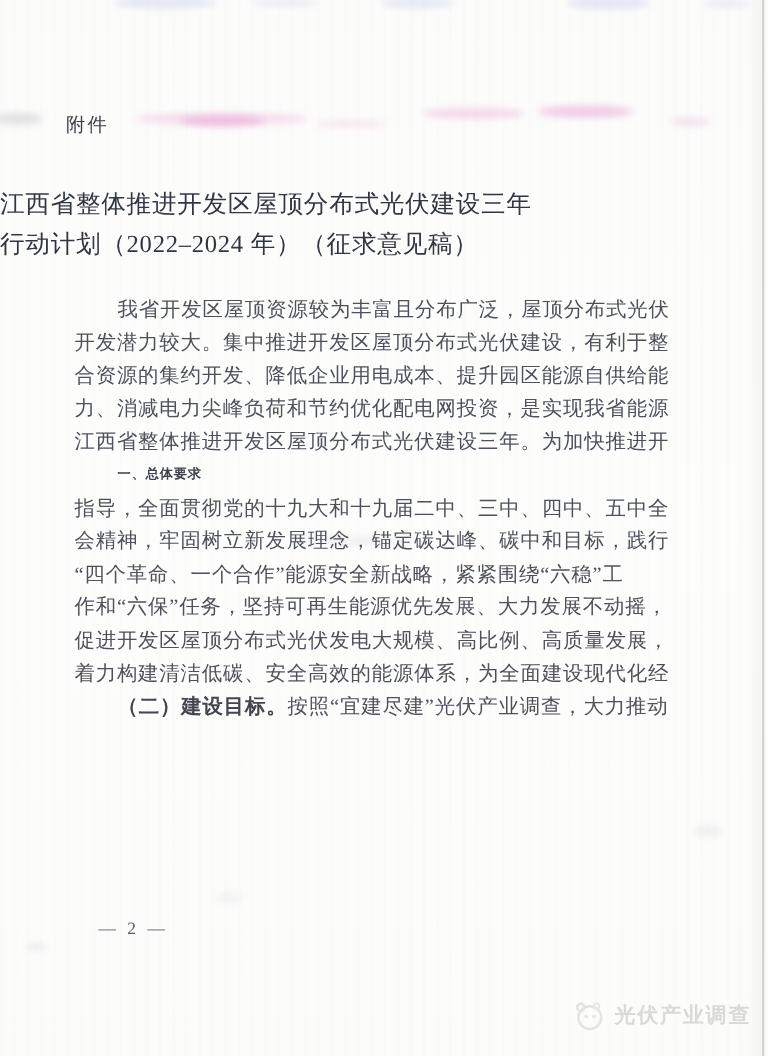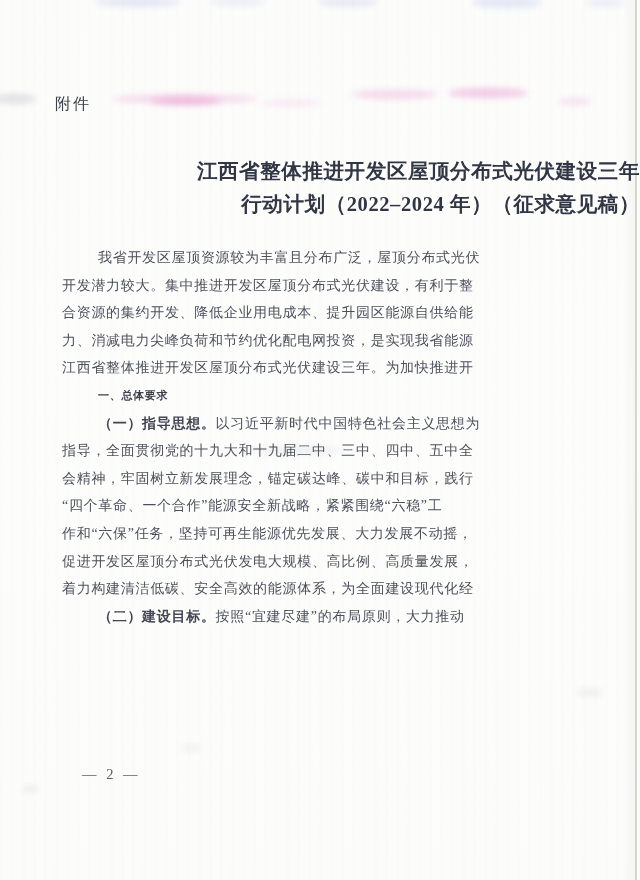--- a/index.html
+++ b/index.html
@@ -44,30 +44,30 @@
     position: absolute; right: 5px; top: 0; width: 12px; height: 880px;
     background: linear-gradient(90deg, rgba(210,215,205,0) 0%, rgba(210,215,205,0.18) 100%);
   }
   
   .attachment {
     position: absolute; left: 55px; top: 94px;
     font-size: 16px; color: #3b404a; letter-spacing: 2px; font-family: Liberation Mono, monospace;
   }
   .title-block {
     position: absolute; left: 0; top: 155px; width: 640px;
-    text-align: right; font-weight: 700; color: #303644;
+    text-align: left; font-weight: 400; color: #303644;
   }
   .title-line { font-size: 20.5px; line-height: 33px; letter-spacing: 0.6px; }
   .body-lines {
     position: absolute; left: 62px; top: 244px; width: 516px;
     color: #4c515c;
   }
   .line {
     height: 27.6px; line-height: 27.6px;
-    font-size: 14px; letter-spacing: 0.7px;
+    font-size: 17px; letter-spacing: 0.7px;
     white-space: nowrap;
   }
   .line.indent { padding-left: 36px; }
   .line.bold { font-weight: 700; color: #3e424d; font-family: "Liberation Sans", "DejaVu Sans", sans-serif; font-size: 11px; }
   .line .lead { font-weight: 700; color: #424653; }
   .page-number {
     position: absolute; left: 82px; top: 766px;
     font-size: 14.5px; color: #595e66; letter-spacing: 3px;
   }
   .watermark {
@@ -111,26 +111,35 @@
     <div class="title-line">行动计划（2022–2024 年）（征求意见稿）</div>
   </div>
 
   <div class="body-lines">
       <div class="line indent">我省开发区屋顶资源较为丰富且分布广泛，屋顶分布式光伏</div>
       <div class="line">开发潜力较大。集中推进开发区屋顶分布式光伏建设，有利于整</div>
       <div class="line">合资源的集约开发、降低企业用电成本、提升园区能源自供给能</div>
       <div class="line">力、消减电力尖峰负荷和节约优化配电网投资，是实现我省能源</div>
       <div class="line">江西省整体推进开发区屋顶分布式光伏建设三年。为加快推进开</div>
       <div class="line indent bold">一、总体要求</div>
-      <div class="line indent"><span class="lead">（一）指导思想。</span><span>以习近平新时代中国特色社会主义思想为</span></div>
       <div class="line">指导，全面贯彻党的十九大和十九届二中、三中、四中、五中全</div>
       <div class="line">会精神，牢固树立新发展理念，锚定碳达峰、碳中和目标，践行</div>
       <div class="line">“四个革命、一个合作”能源安全新战略，紧紧围绕“六稳”工</div>
       <div class="line">作和“六保”任务，坚持可再生能源优先发展、大力发展不动摇，</div>
       <div class="line">促进开发区屋顶分布式光伏发电大规模、高比例、高质量发展，</div>
       <div class="line">着力构建清洁低碳、安全高效的能源体系，为全面建设现代化经</div>
-      <div class="line indent"><span class="lead">（二）建设目标。</span><span>按照“宜建尽建”的布局原则，大力推动</span></div>
+      <div class="line indent"><span class="lead">（二）建设目标。</span><span>按照“宜建尽建”光伏产业调查，大力推动</span></div>
     </div>
 
   <div class="page-number">— 2 —</div>
 
+  <div class="watermark">
+    <svg class="wm-icon" viewBox="0 0 28 28" aria-hidden="true">
+      <circle cx="14.5" cy="16" r="9.5" fill="none" stroke="#e3e3df" stroke-width="2"></circle>
+      <circle cx="7" cy="7.5" r="3" fill="none" stroke="#e3e3df" stroke-width="2"></circle>
+      <circle cx="20" cy="6.5" r="2.4" fill="none" stroke="#e8e8e4" stroke-width="1.8"></circle>
+      <circle cx="11.5" cy="15" r="1.6" fill="#e6e6e2"></circle>
+      <circle cx="18" cy="15" r="1.6" fill="#e6e6e2"></circle>
+    </svg>
+    <span class="wm-label">光伏产业调查</span>
+  </div>
 
 </div>
 
 </body></html>

